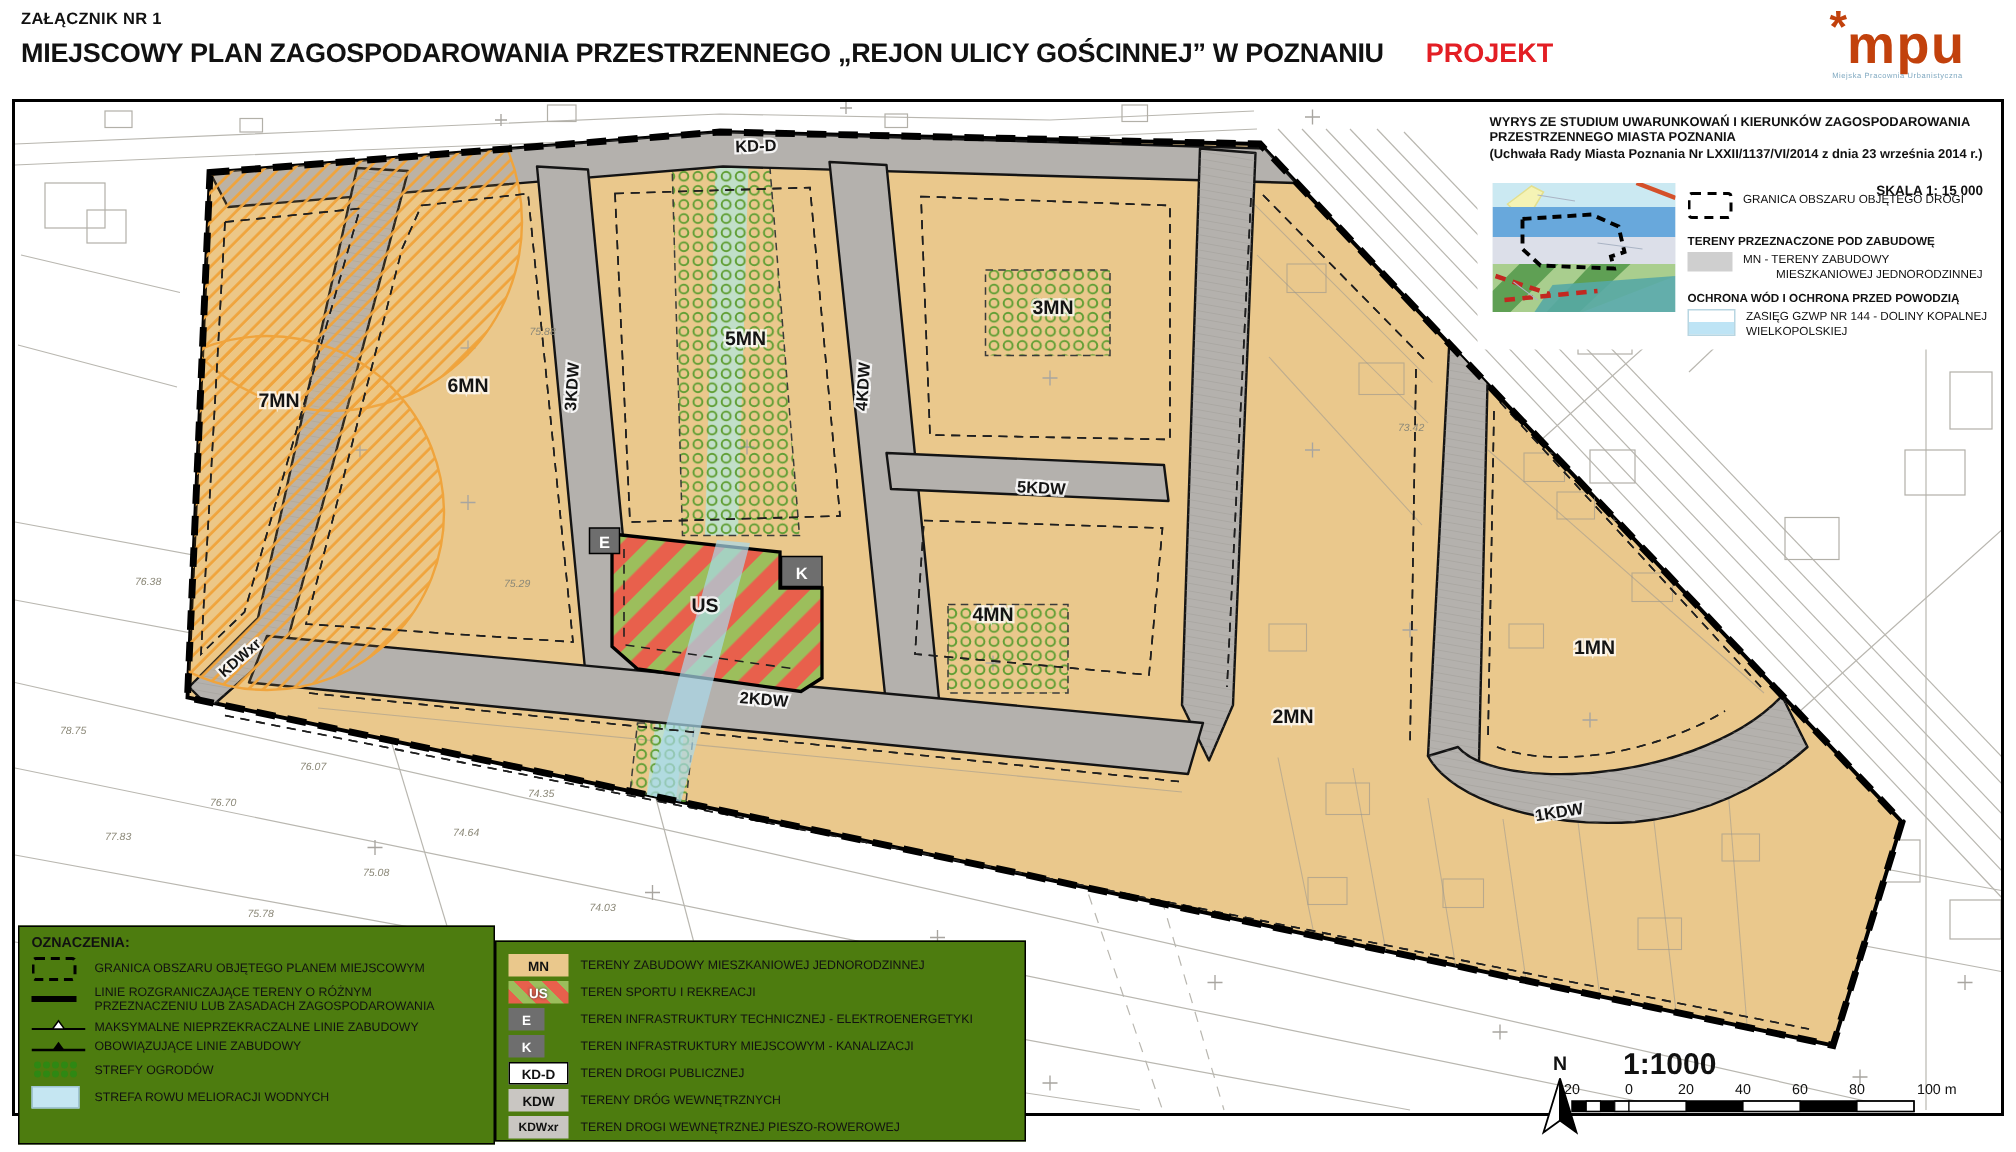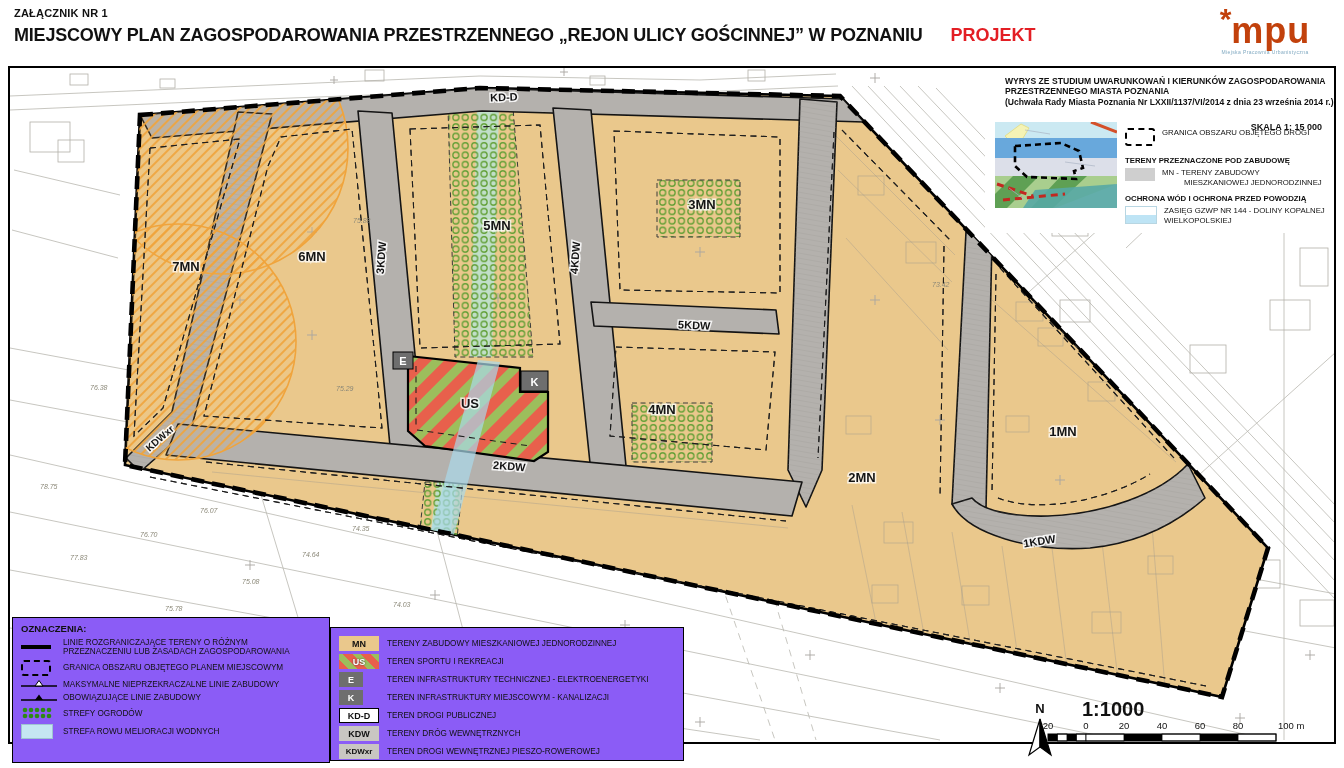--- a/index.html
+++ b/index.html
@@ -35,33 +35,33 @@
   .road{fill:#B4B1AD;stroke:#141414;stroke-width:1.6;stroke-linejoin:round;}
   .roadtex{fill:url(#roadHatch);opacity:.45;stroke:none;}
   .garden{fill:url(#gardenDots);stroke:#3a3a3a;stroke-width:1;stroke-dasharray:5 3.5;}
   .arch{fill:url(#archHatch);stroke:#F0A43C;stroke-width:1.6;}
   .bl{stroke:#1f1f1f;stroke-width:1.05;stroke-dasharray:6 4.5;fill:none;}
   .bl-dots{stroke:#1f1f1f;stroke-width:4.6;stroke-dasharray:2.4 15;fill:none;}
   .bdash{fill:none;stroke:#000;stroke-width:4.6;stroke-dasharray:13 8;stroke-linejoin:miter;}
 
   
   #inset{left:985px;top:70px;width:349px;height:163px;background:#fff;}
-  #inset .t{position:absolute;left:20px;font-size:8.6px;font-weight:bold;white-space:nowrap;}
+  #inset .t{position:absolute;left:8px;font-size:8.6px;font-weight:bold;white-space:nowrap;}
   #inset .scala{position:absolute;right:12px;top:52px;font-size:9px;font-weight:bold;}
   #minimap{position:absolute;left:10px;top:52px;}
   .ins-row{position:absolute;left:140px;display:flex;align-items:flex-start;}
   .ins-sw{flex:0 0 auto;margin-right:7px;}
   .ins-txt{font-size:7.8px;line-height:1.25;white-space:nowrap;}
   .ins-head{position:absolute;left:140px;font-size:7.8px;font-weight:bold;white-space:nowrap;}
   .sw-dash{width:26px;height:14px;border:2.6px dashed #000;border-radius:3px;background:#fff;}
   .sw-gray{width:30px;height:13px;background:#CFCFCF;}
   .sw-gzwp{width:30px;height:16px;border:1px solid #b8d6e2;background:linear-gradient(#ffffff 0 50%,#BEE4F5 50% 100%);}
 
   
-  .legend-box{background:#8b5cf6;border:1.3px solid #000;padding:5px 8px 6px 8px;box-sizing:border-box;}
+  .legend-box{background:#4d7c0f;border:1.3px solid #000;padding:5px 8px 6px 8px;box-sizing:border-box;}
   #legend1{left:12px;top:617px;width:318px;height:146px;}
   #legend2{left:330px;top:627px;width:354px;height:134px;}
   .leg-title{font-size:9.5px;font-weight:bold;margin-bottom:3px;}
   .leg-row{display:flex;align-items:center;margin:3.5px 0;}
   .leg-sym{flex:0 0 42px;display:flex;align-items:center;}
   .leg-text{font-size:8.2px;line-height:1.15;}
   .s-dashrect{width:26px;height:12px;border:2.4px dashed #000;border-radius:3px;}
   .s-thick{width:30px;height:4px;background:#000;}
   .s-blue{width:30px;height:13px;background:#C5E6F2;border:.5px solid #9fc4d2;}
   .s-arch{width:30px;height:13px;border:1.2px solid #E8A23C;
@@ -338,29 +338,29 @@
     <span class="ins-sw sw-gzwp"></span>
     <span class="ins-txt"><span>ZASIĘG  GZWP NR 144 - DOLINY KOPALNEJ</span><br>
     <span>WIELKOPOLSKIEJ</span></span>
   </div>
 </div>
 
 <div class="abs legend-box" id="legend1">
   <div class="leg-title">OZNACZENIA:</div>
   <div class="leg-row">
     <span class="leg-sym">
+        <span class="s-dashrect"></span>
+      </span>
+    <span class="leg-text">GRANICA OBSZARU OBJĘTEGO PLANEM MIEJSCOWYM</span>
+  </div>
+  <div class="leg-row">
+    <span class="leg-sym">
         <span class="s-thick"></span>
       </span>
     <span class="leg-text" style="max-width:255px">LINIE ROZGRANICZAJĄCE TERENY O RÓŻNYM PRZEZNACZENIU LUB ZASADACH ZAGOSPODAROWANIA</span>
-  </div>
-  <div class="leg-row">
-    <span class="leg-sym">
-        <span class="s-dashrect"></span>
-      </span>
-    <span class="leg-text">GRANICA OBSZARU OBJĘTEGO PLANEM MIEJSCOWYM</span>
   </div>
   <div class="leg-row">
     <span class="leg-sym">
         <svg width="36" height="10">
           <line x1="0" y1="7" x2="36" y2="7" stroke="#000" stroke-width="1.4"></line>
           <path d="M14,7 L18,1.5 L22,7 Z" fill="#fff" stroke="#000"></path>
         </svg>
       </span>
     <span class="leg-text">MAKSYMALNE NIEPRZEKRACZALNE LINIE ZABUDOWY</span>
   </div>

